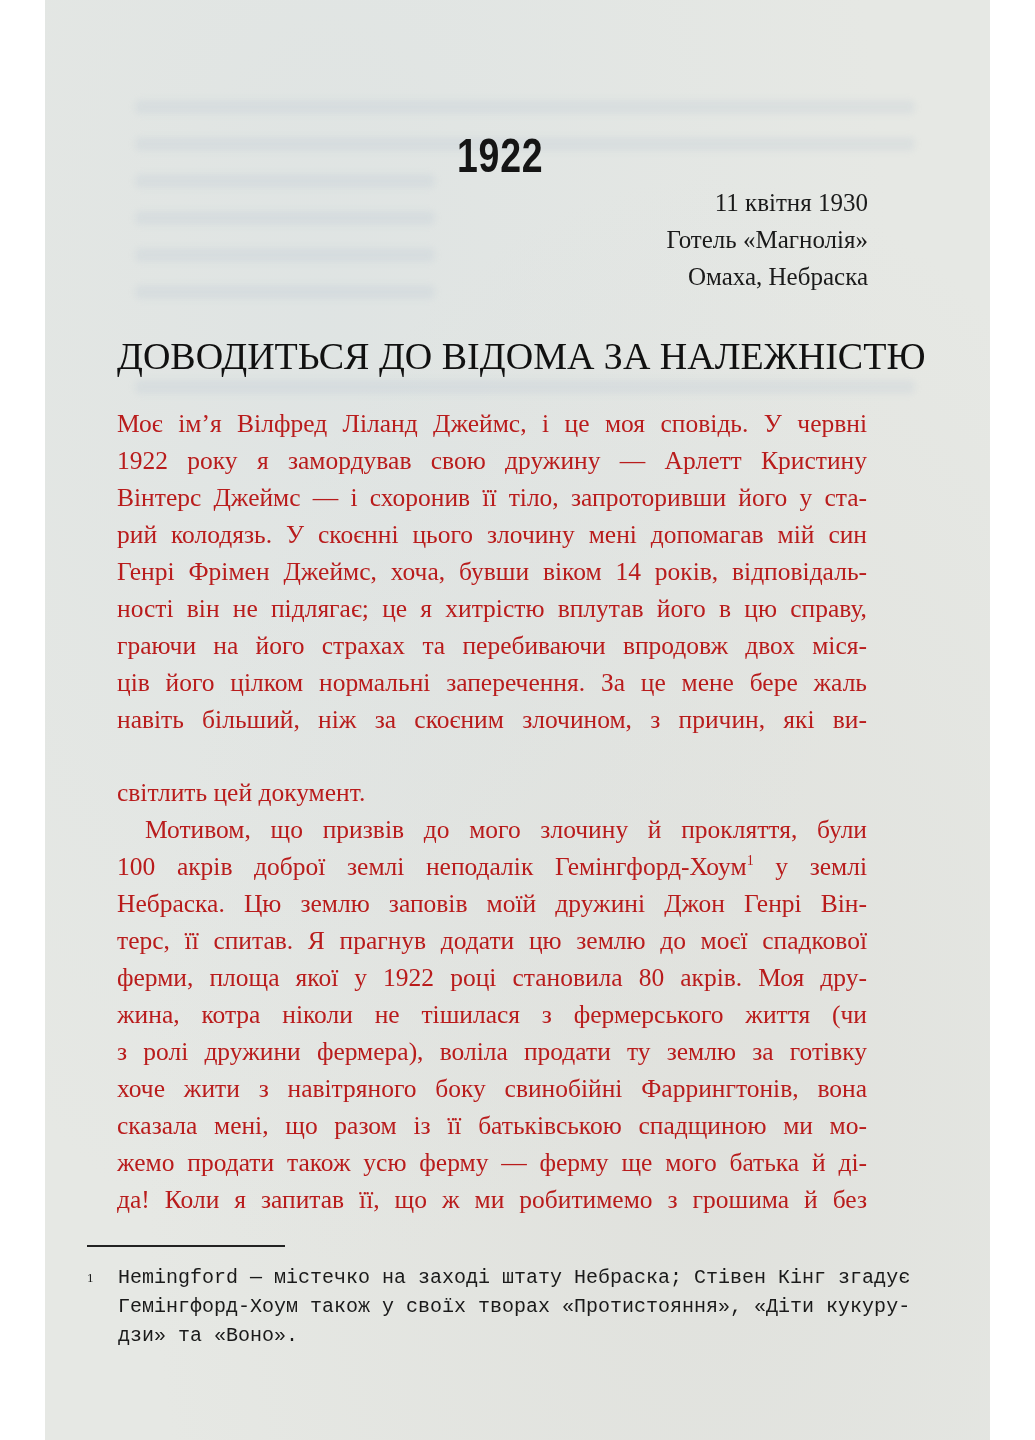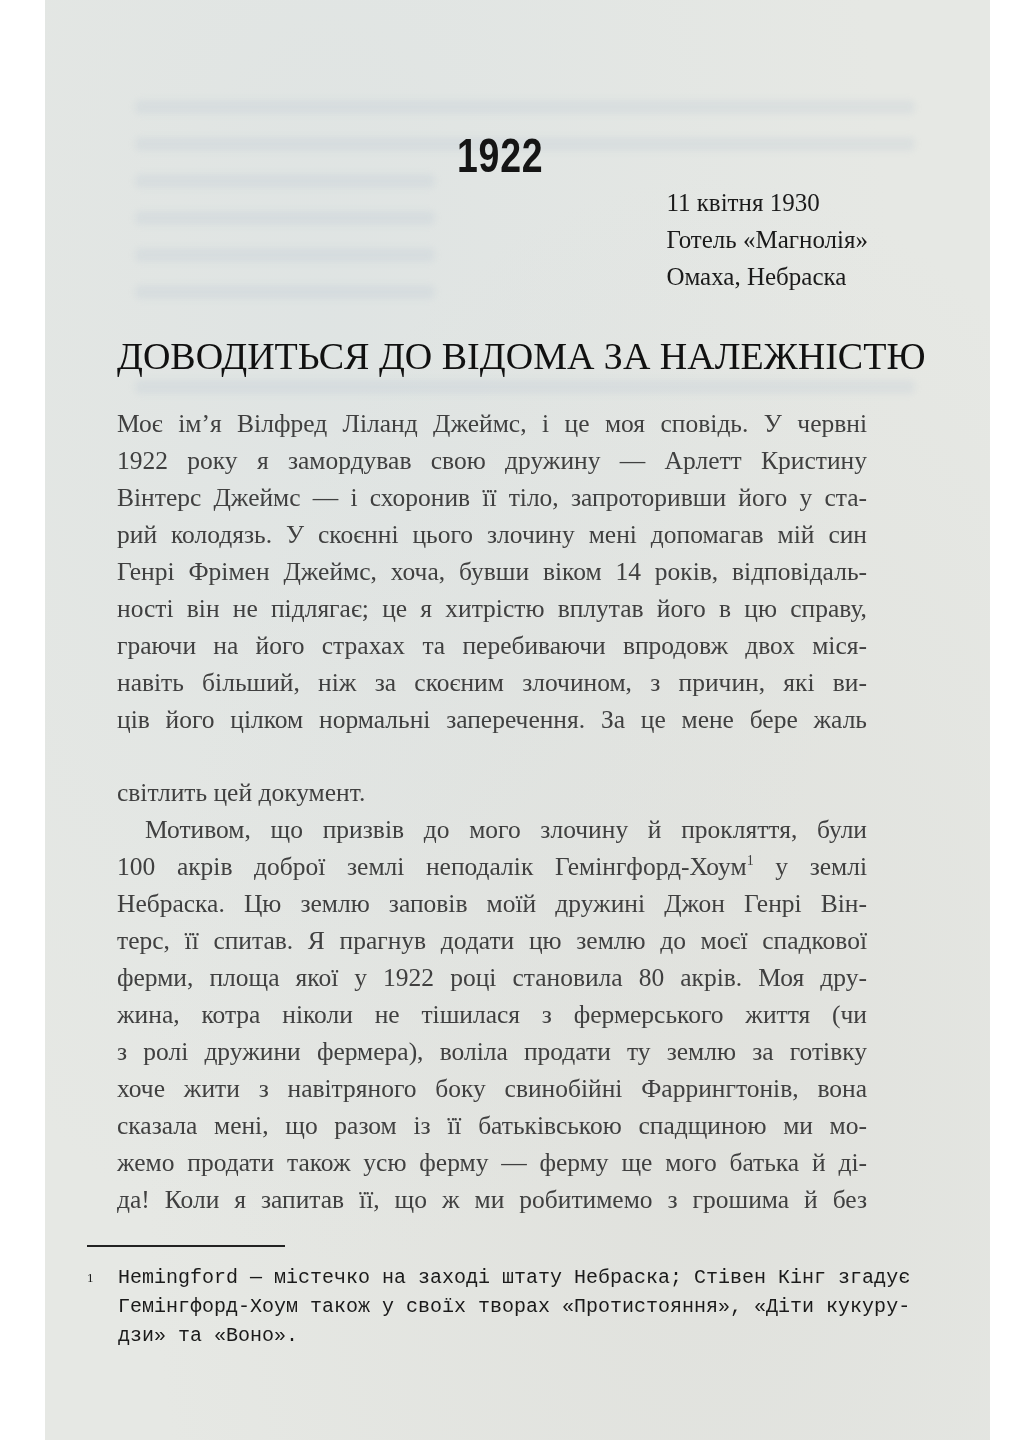--- a/index.html
+++ b/index.html
@@ -17,31 +17,31 @@
     position: absolute; left: 90px; width: 780px; height: 14px; border-radius: 6px;
     background: rgba(170,190,205,0.18); filter: blur(3px);
   }
   .chapter-num {
     position: absolute; left: 446px; top: 128px; width: 100px; text-align: center;
     font-family: "Liberation Sans", "DejaVu Sans", sans-serif; font-weight: bold;
     font-size: 48px; letter-spacing: 1px; color: #151515;
     transform: scaleX(0.78); transform-origin: center;
   }
   .dateline {
-    position: absolute; right: 167px; top: 184px; text-align: left;
+    position: absolute; right: 167px; top: 184px; text-align: right;
     font-size: 25px; line-height: 37px; color: #1a1a1a;
   }
   .dateline div { white-space: nowrap; }
   .title {
     position: absolute; left: 117px; width: 750px; top: 334px; text-align: center;
     font-size: 38px; color: #111; letter-spacing: 0px; white-space: nowrap;
   }
   .body-text {
     position: absolute; left: 117px; top: 405px; width: 750px;
-    font-size: 25.5px; line-height: 37px; color: #404040;
+    font-size: 25.5px; line-height: 37px; color: #b91c1c;
   }
   .line {
     display: block; white-space: nowrap; text-align: justify; text-align-last: justify;
     height: 37px;
   }
   .line.last { text-align-last: left; margin-top: 36px; }
   .line.indent { padding-left: 28px; }
   sup.fnref { font-size: 14px; vertical-align: 10px; line-height: 0; }
   .fn-rule {
     position: absolute; left: 87px; top: 1245px; width: 198px; height: 1.5px; background: #222;
@@ -80,22 +80,22 @@
 
 <div class="body-text">
   <div>
     <span class="line">Моє ім’я Вілфред Ліланд Джеймс, і це моя сповідь. У червні</span>
     <span class="line">1922 року я замордував свою дружину — Арлетт Кристину</span>
     <span class="line">Вінтерс Джеймс — і схоронив її тіло, запроторивши його у ста-</span>
     <span class="line">рий колодязь. У скоєнні цього злочину мені допомагав мій син</span>
     <span class="line">Генрі Фрімен Джеймс, хоча, бувши віком 14 років, відповідаль-</span>
     <span class="line">ності він не підлягає; це я хитрістю вплутав його в цю справу,</span>
     <span class="line">граючи на його страхах та перебиваючи впродовж двох міся-</span>
+    <span class="line">ців його цілком нормальні заперечення. За це мене бере жаль</span>
     <span class="line">навіть більший, ніж за скоєним злочином, з причин, які ви-</span>
-    <span class="line">ців його цілком нормальні заперечення. За це мене бере жаль</span>
     <span class="line last">світлить цей документ.</span>
   </div>
   <div>
     <span class="line indent">Мотивом, що призвів до мого злочину й прокляття, були</span>
     <span class="line"><span>100 акрів доброї землі неподалік Гемінгфорд-Хоум</span><sup class="fnref">1</sup><span> у землі</span></span>
     <span class="line">Небраска. Цю землю заповів моїй дружині Джон Генрі Він-</span>
     <span class="line">терс, її спитав. Я прагнув додати цю землю до моєї спадкової</span>
     <span class="line">ферми, площа якої у 1922 році становила 80 акрів. Моя дру-</span>
     <span class="line">жина, котра ніколи не тішилася з фермерського життя (чи</span>
     <span class="line">з ролі дружини фермера), воліла продати ту землю за готівку</span>

